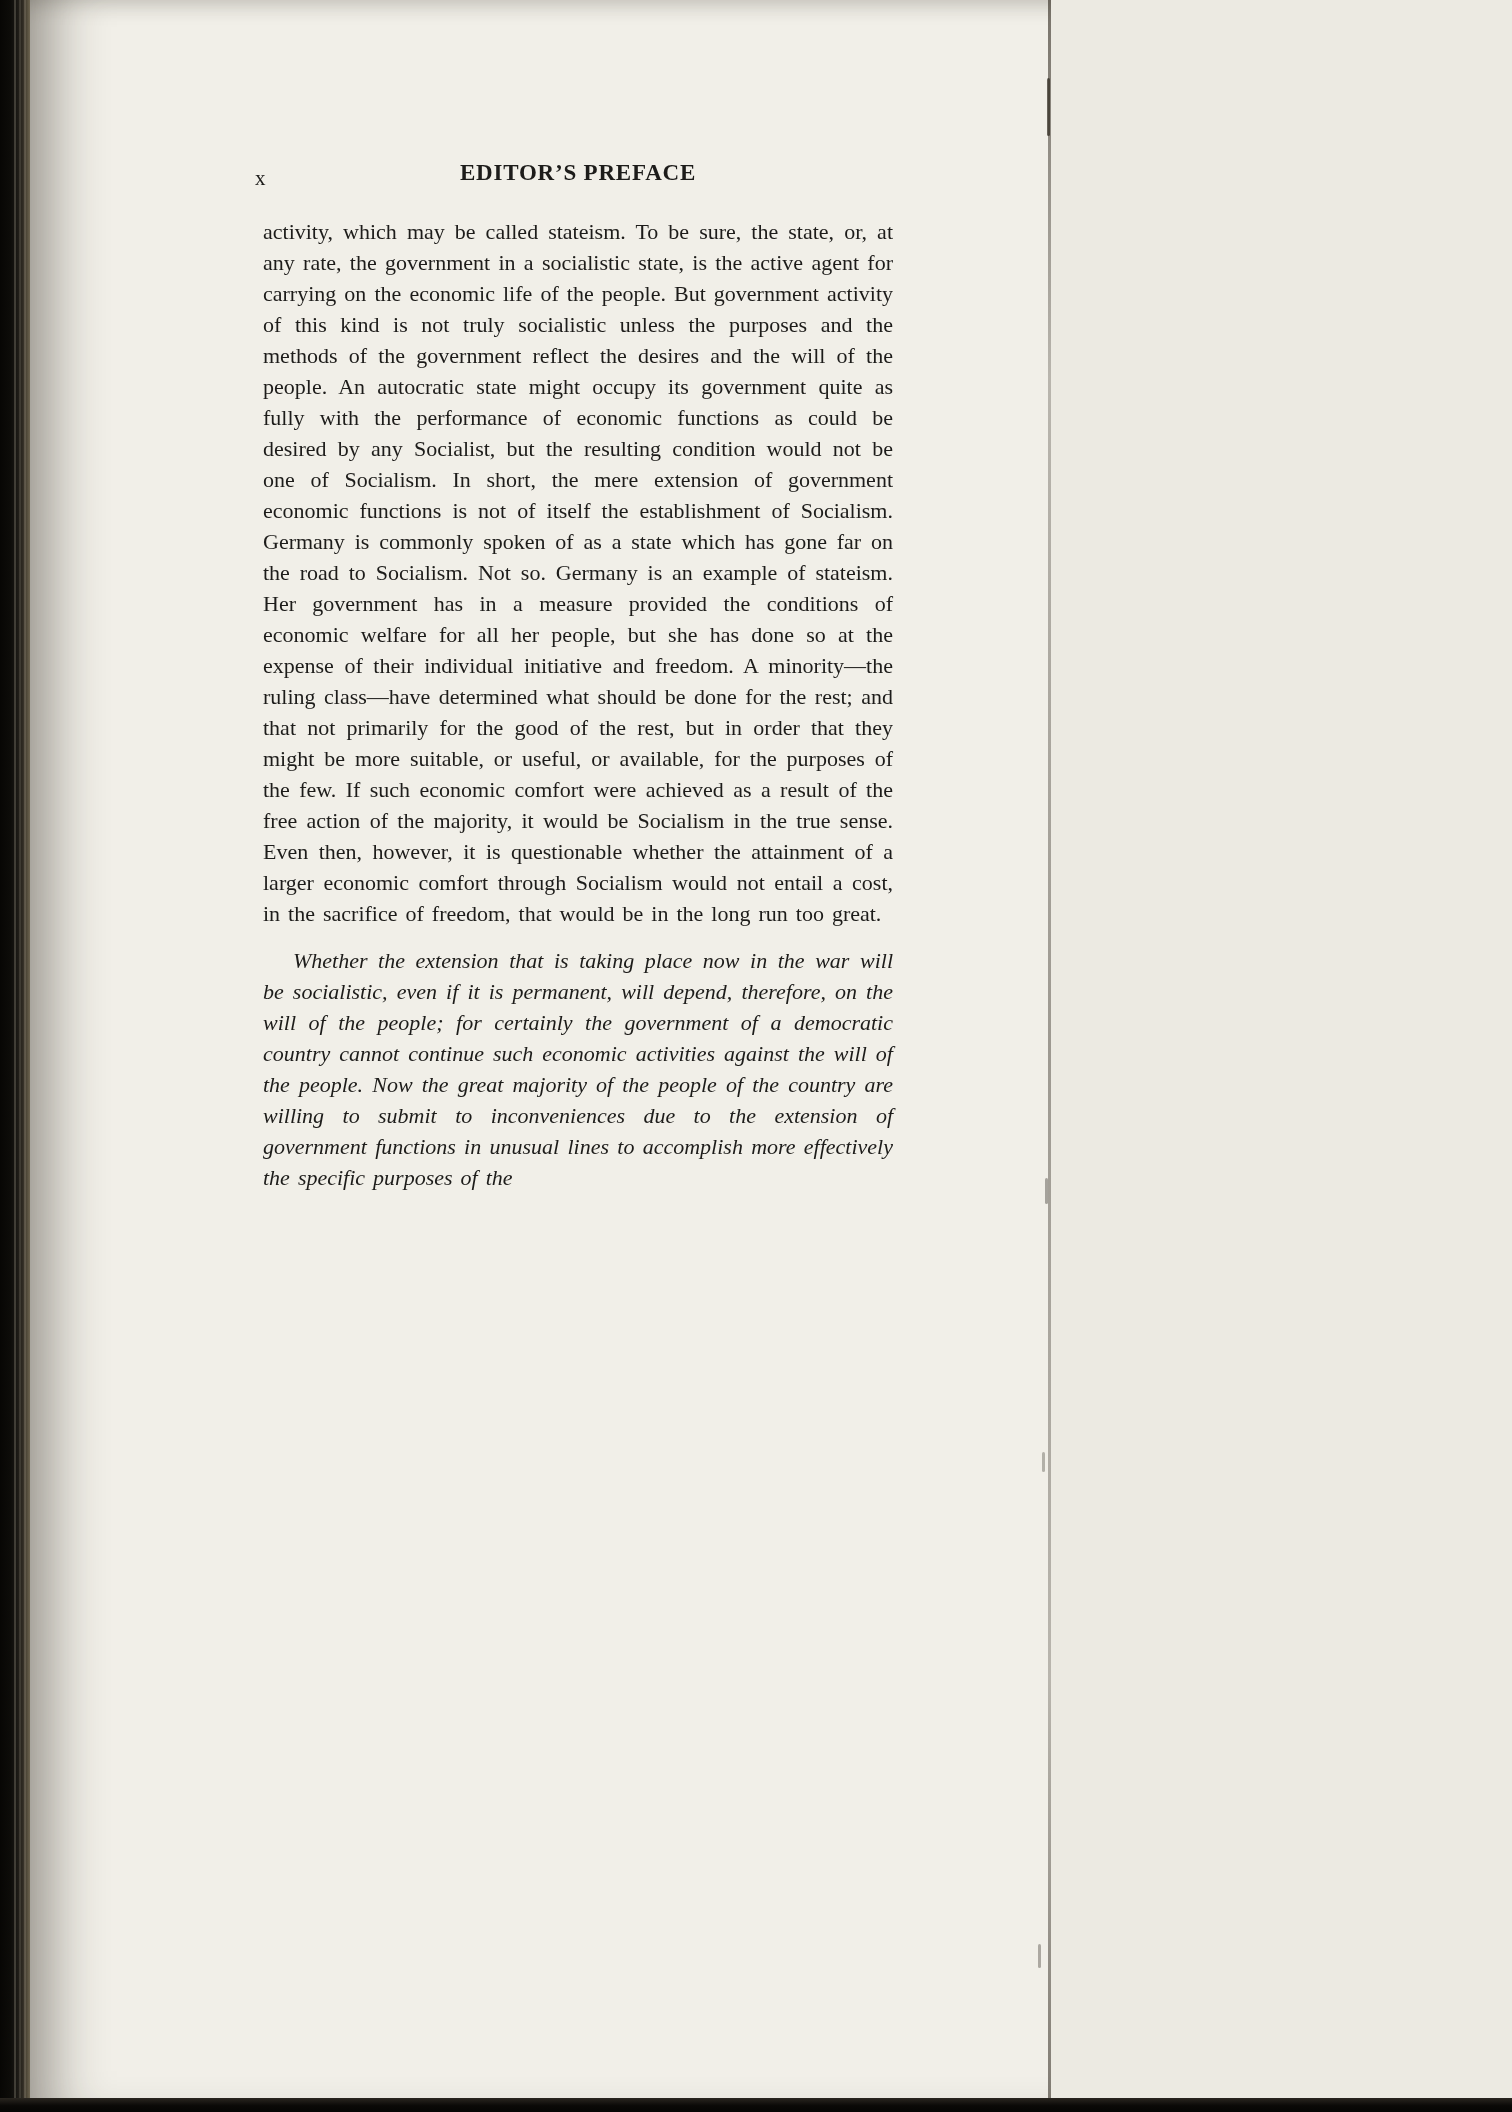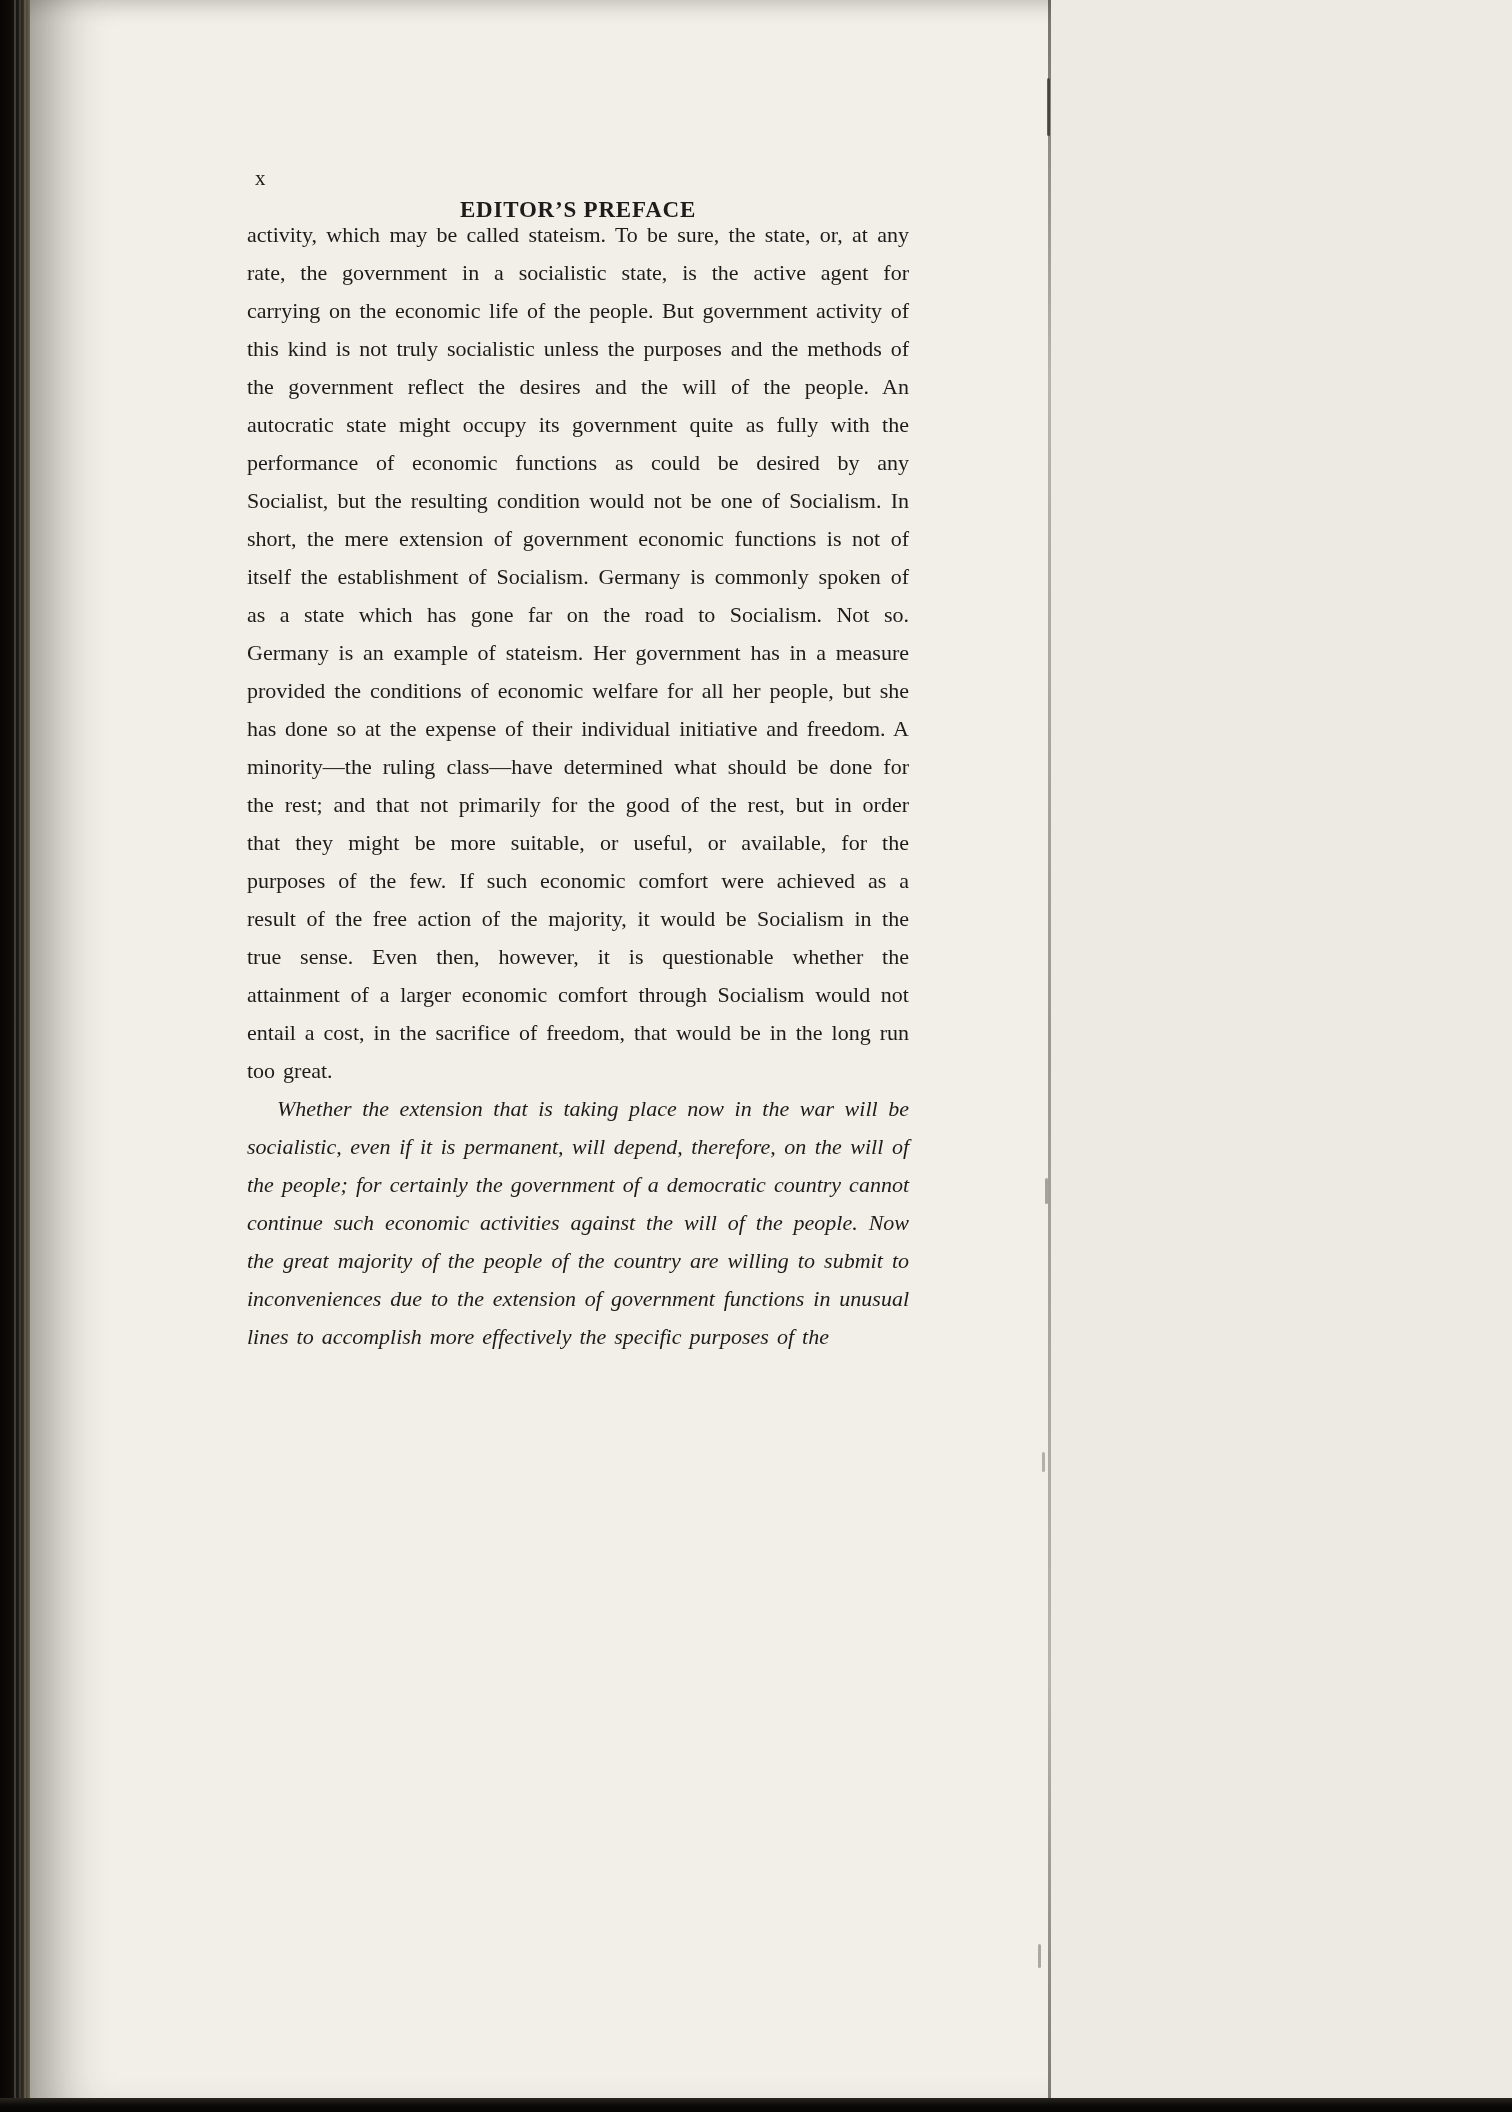--- a/index.html
+++ b/index.html
@@ -116,26 +116,25 @@
   }
   .page-title {
     position: absolute;
     left: 0;
     right: 0;
     top: 0;
     text-align: center;
     font-weight: bold;
     font-size: 23px;
     letter-spacing: 0.8px;
-    margin-top: 37px;
   }
   .body-text p {
-    margin: 0;
+    margin: 16px;
     font-size: 22px;
-    line-height: 38px;
+    line-height: 31px;
     text-align: justify;
     word-spacing: 2.5px;
     color: #1d1c1a;
   }
   .body-text p.indented {
     text-indent: 30px;
     font-style: italic;
   }
 </style>
 </head>

